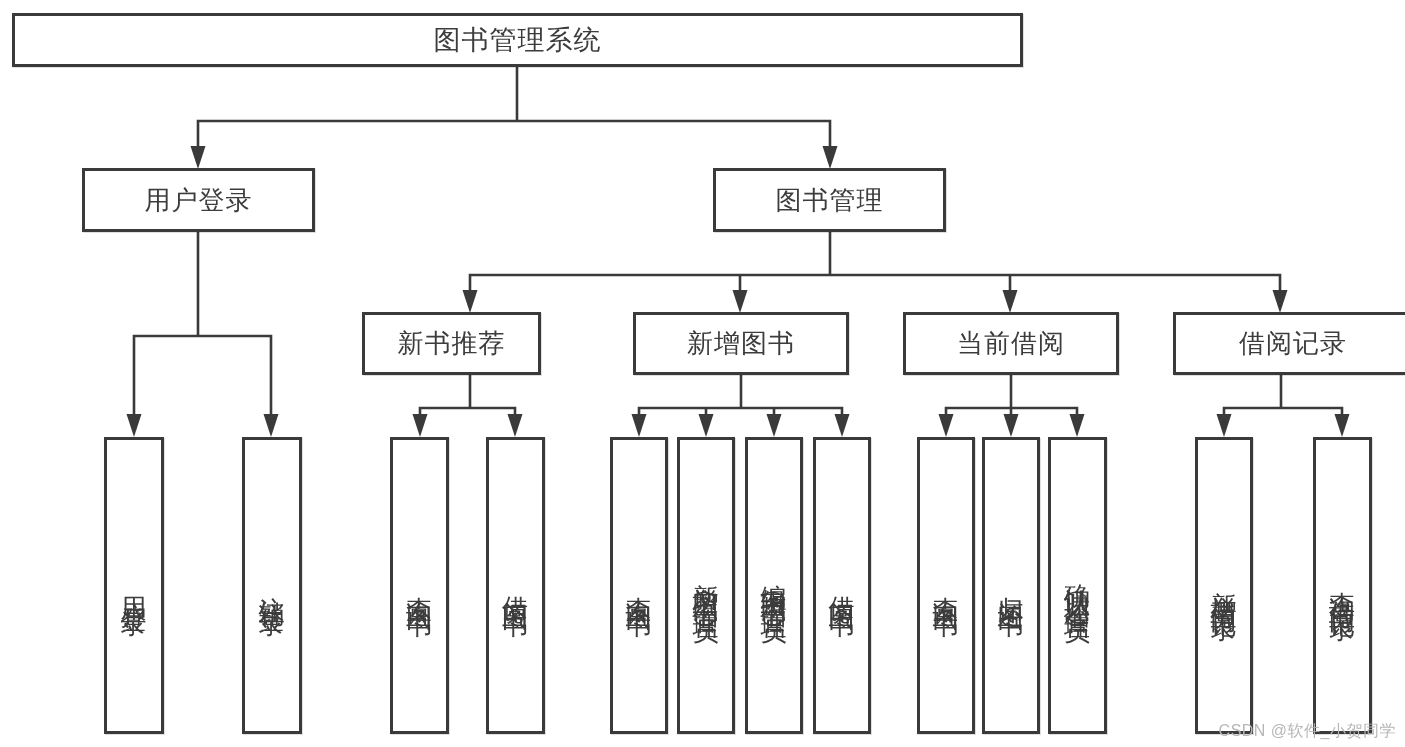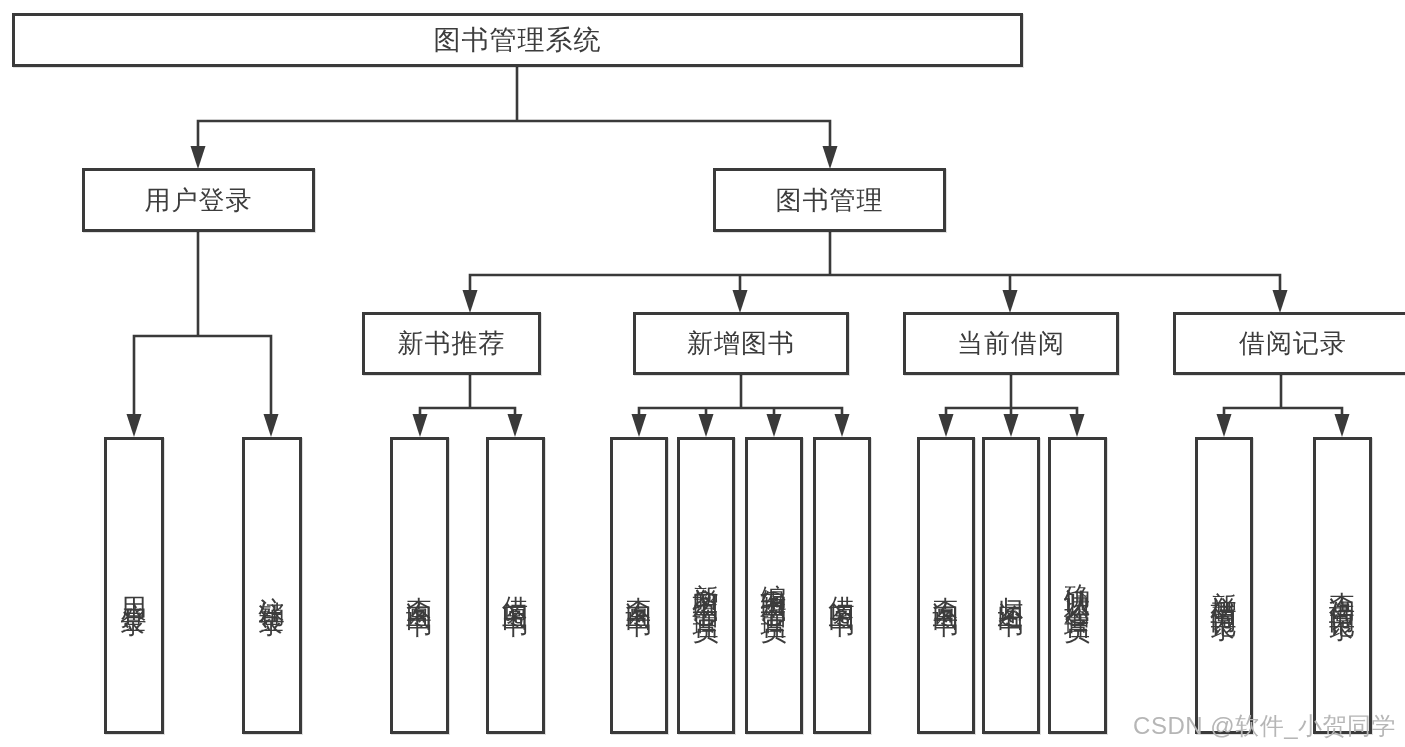--- a/index.html
+++ b/index.html
@@ -43,21 +43,21 @@
     line-height: 1;
     white-space: nowrap;
   }
   .leaf { font-size: 26px; }
 
   #watermark {
     position: absolute;
     right: 9px;
     bottom: 5px;
     z-index: 5;
-    font-size: 24px;
+    font-size: 16px;
     letter-spacing: 0.5px;
     color: var(--watermark);
     white-space: nowrap;
     pointer-events: none;
   }
 </style>
 </head>
 <body>
 
 <div id="canvas">

